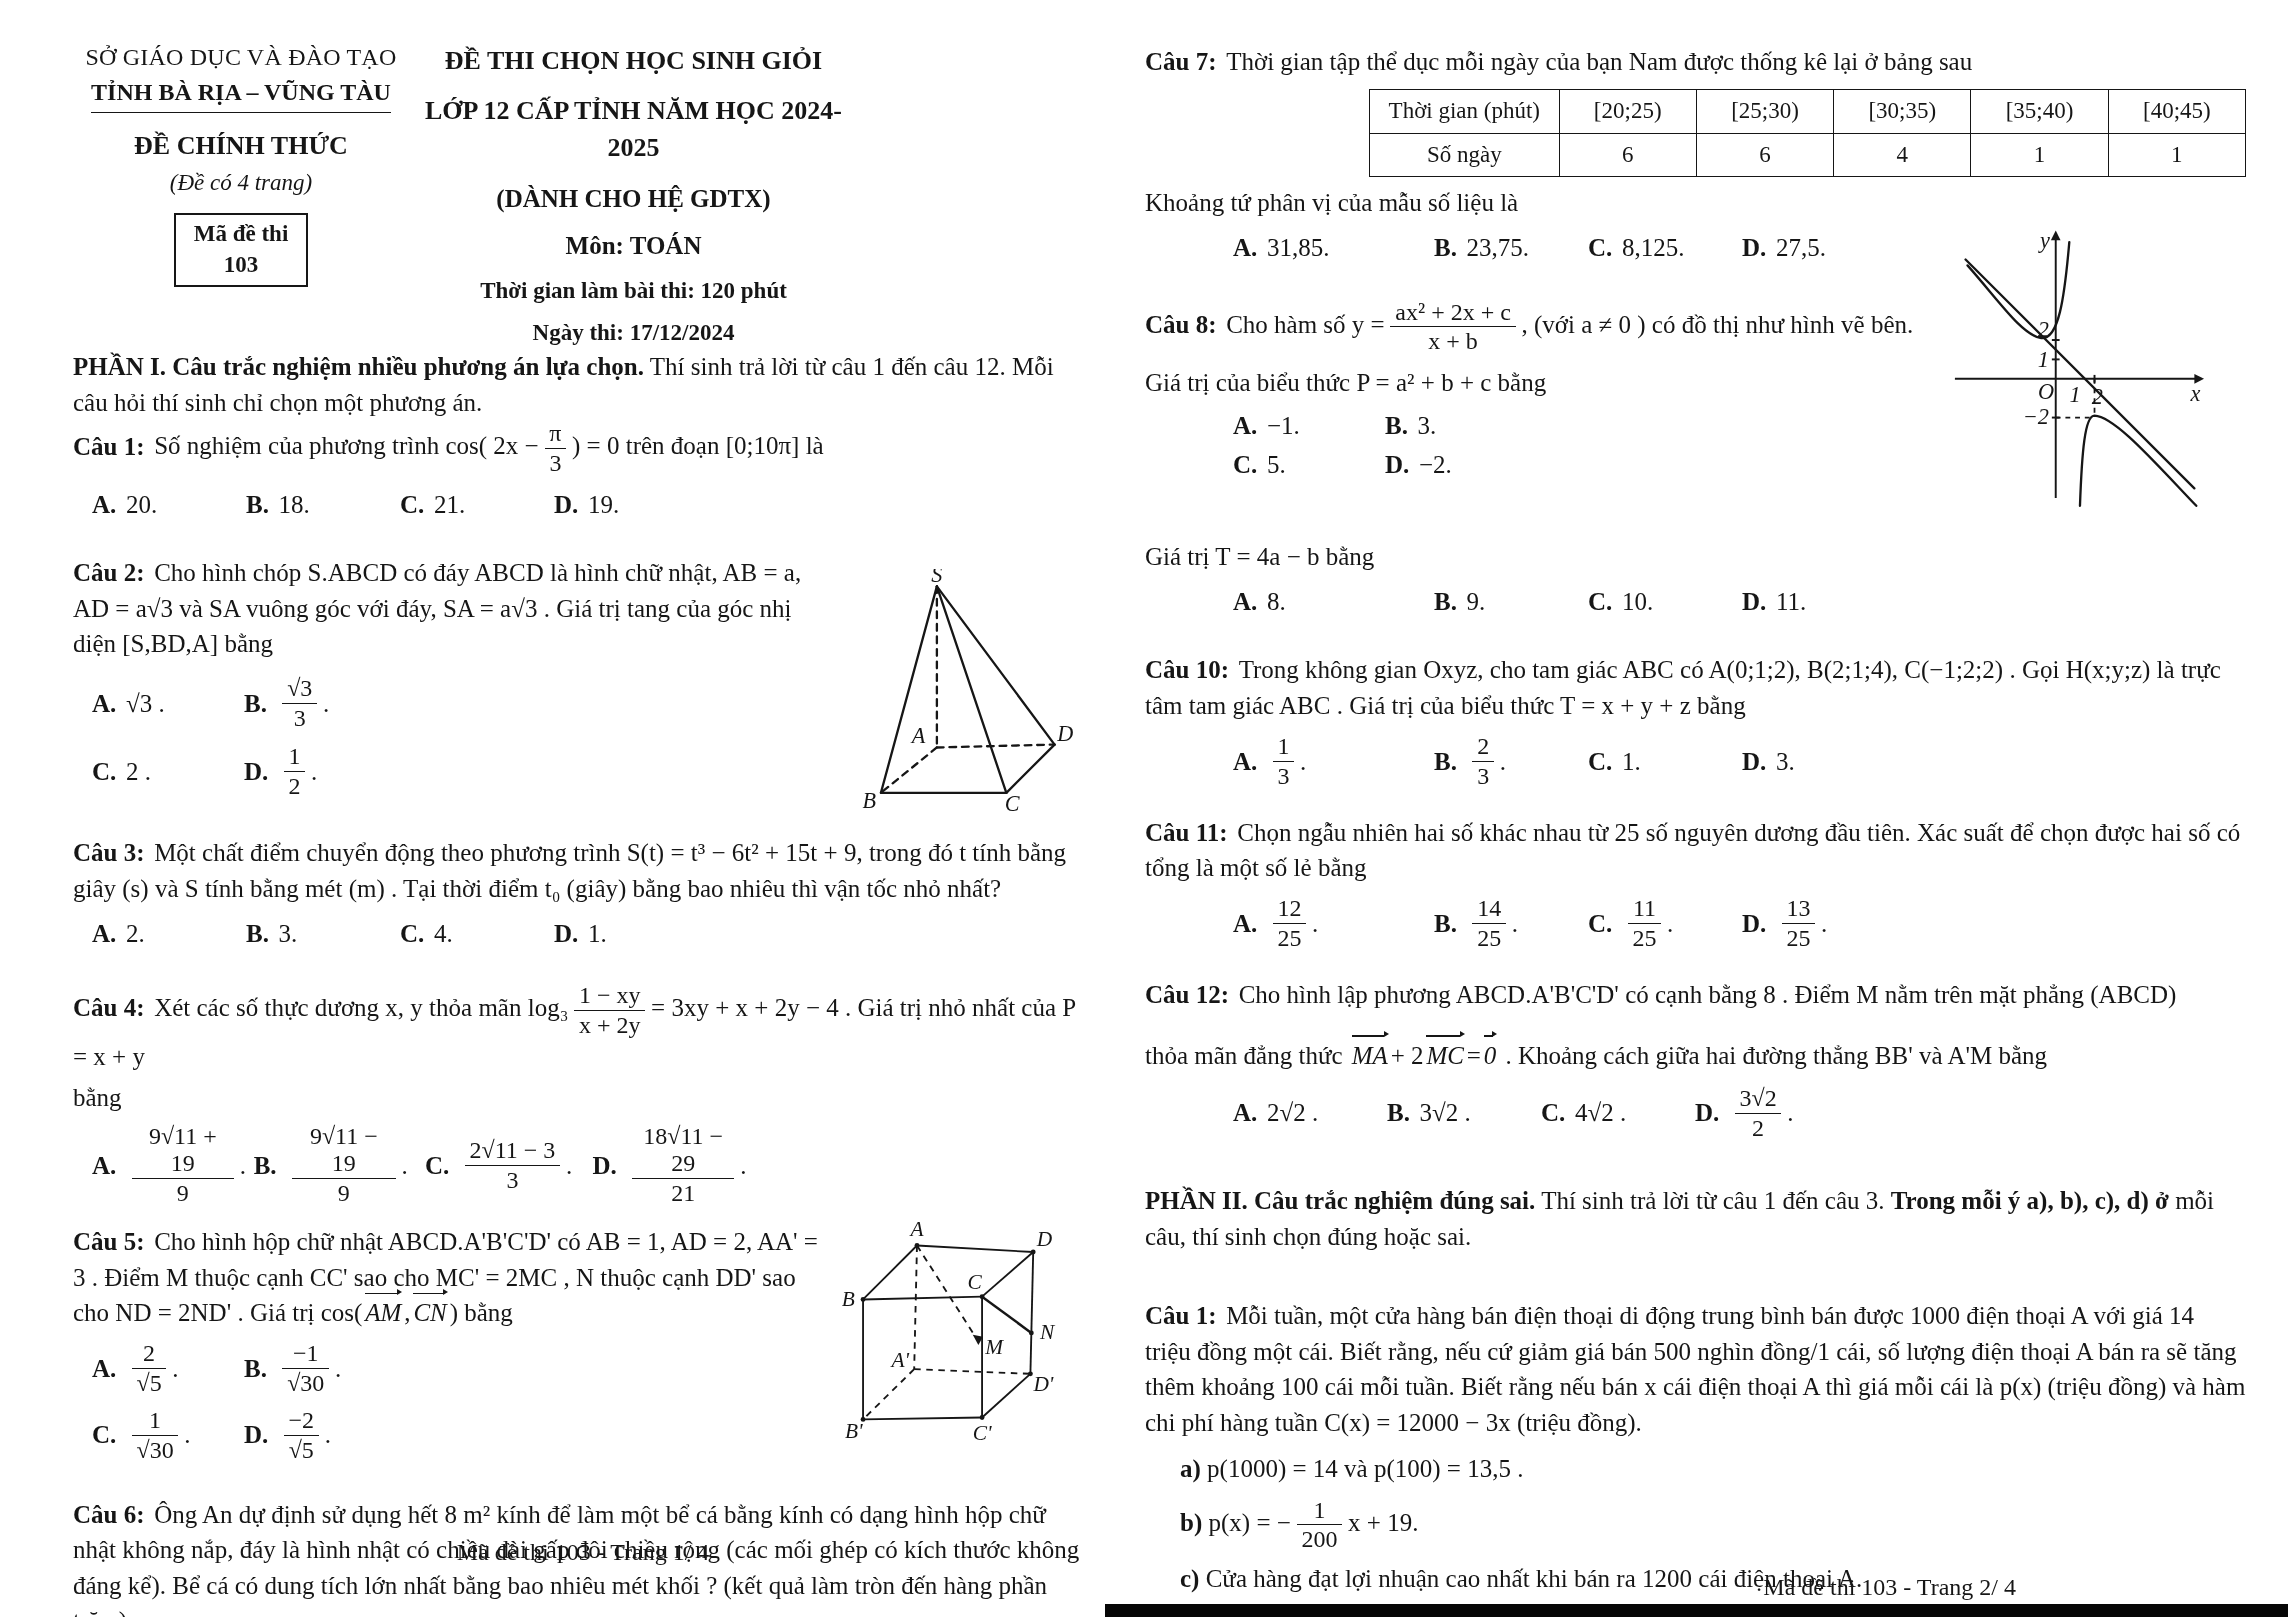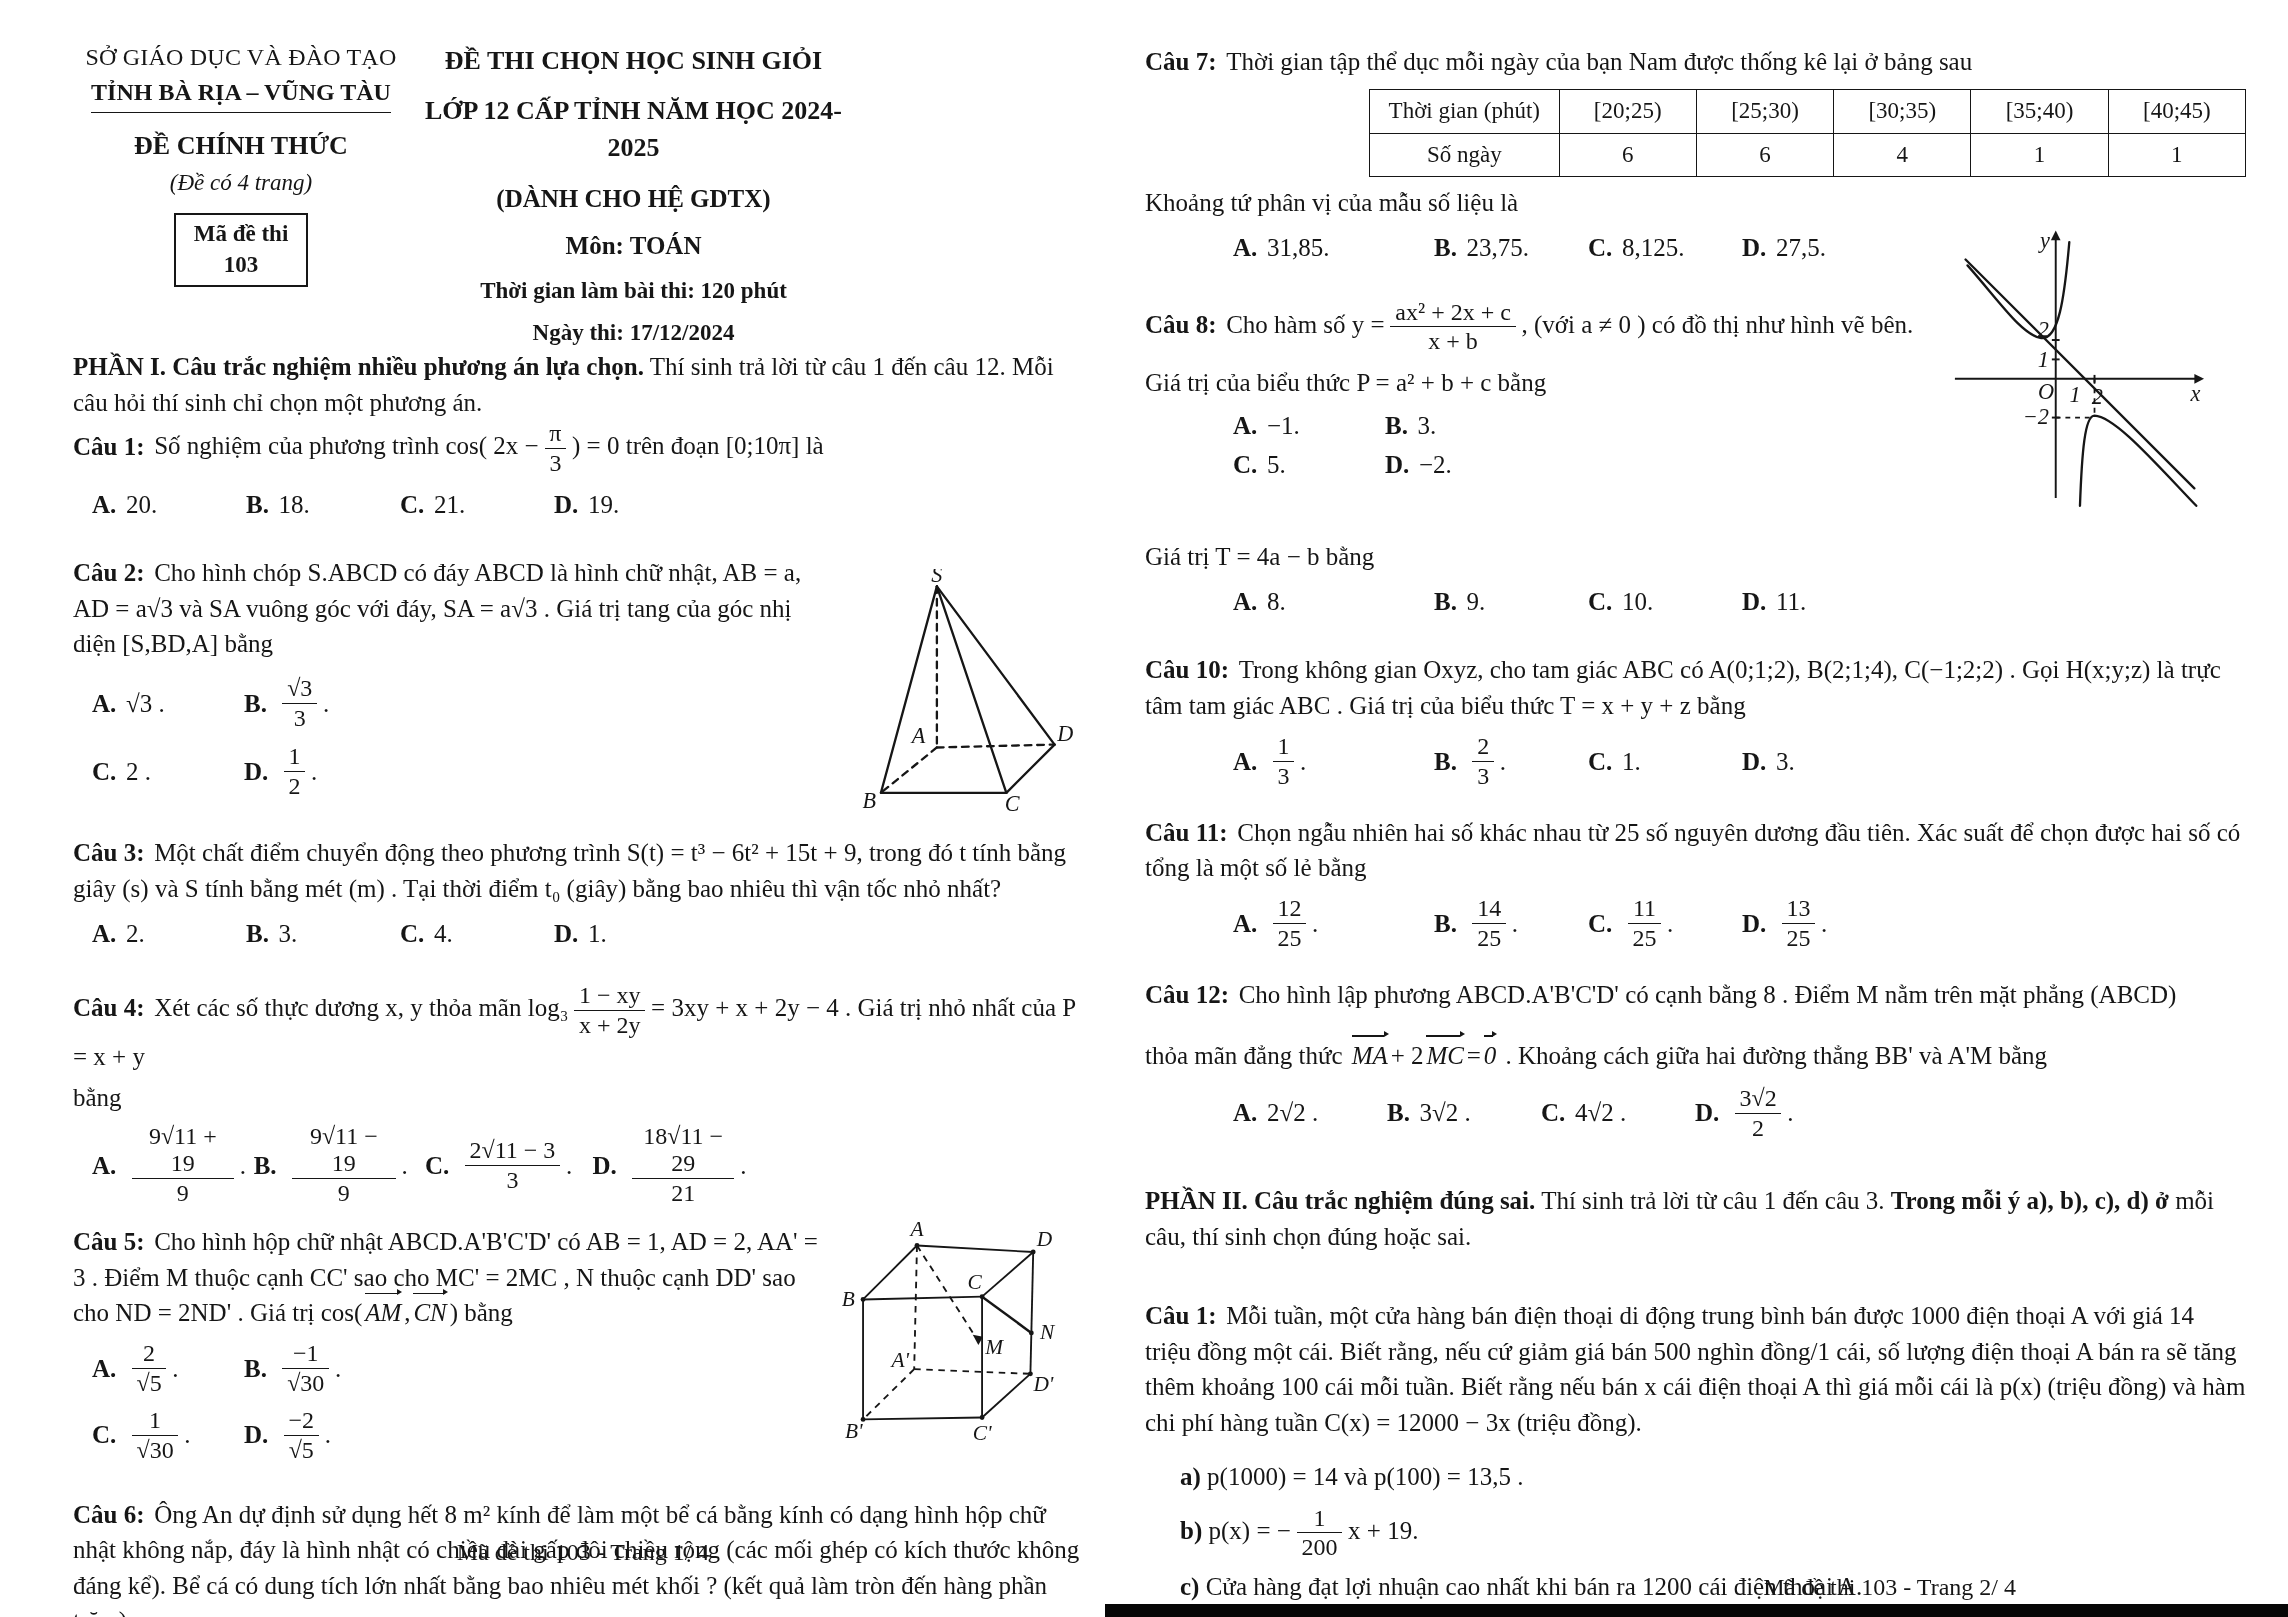--- a/index.html
+++ b/index.html
@@ -567,21 +567,21 @@
   </div>
 
   <p class="qt" style="margin-top:42px;">
     <span class="b">PHẦN II. Câu trắc nghiệm đúng sai.</span><span> Thí sinh trả lời từ câu 1 đến câu 3. </span><span class="b">Trong mỗi ý a), b), c), d) ở</span><span> mỗi câu, thí sinh chọn đúng hoặc sai.</span>
   </p>
 
   <div class="q" style="margin-top:44px;">
     <p class="qt">
       <span class="ql">Câu 1:</span><span>Mỗi tuần, một cửa hàng bán điện thoại di động trung bình bán được 1000 điện thoại A với giá 14 triệu đồng một cái. Biết rằng, nếu cứ giảm giá bán 500 nghìn đồng/1 cái, số lượng điện thoại A bán ra sẽ tăng thêm khoảng 100 cái mỗi tuần. Biết rằng nếu bán  x  cái điện thoại A thì giá mỗi cái là  p(x)  (triệu đồng) và hàm chi phí hàng tuần  C(x) = 12000 − 3x  (triệu đồng).</span>
     </p>
-    <div style="padding-left:35px;margin-top:19px;">
+    <div style="padding-left:35px;margin-top:11px;">
       <span class="b">a)</span>&nbsp;<span>p(1000) = 14  và  p(100) = 13,5 .</span>
     </div>
     <div style="padding-left:35px;margin-top:9.6px;">
       <span class="b">b)</span>&nbsp;<span>p(x) = −</span><span class="fr"><span class="n">1</span><span class="d">200</span></span><span>x + 19.</span>
     </div>
     <div style="padding-left:35px;margin-top:7.7px;">
       <span class="b">c)</span>&nbsp;<span>Cửa hàng đạt lợi nhuận cao nhất khi bán ra 1200 cái điện thoại A.</span>
     </div>
 
   </div>

